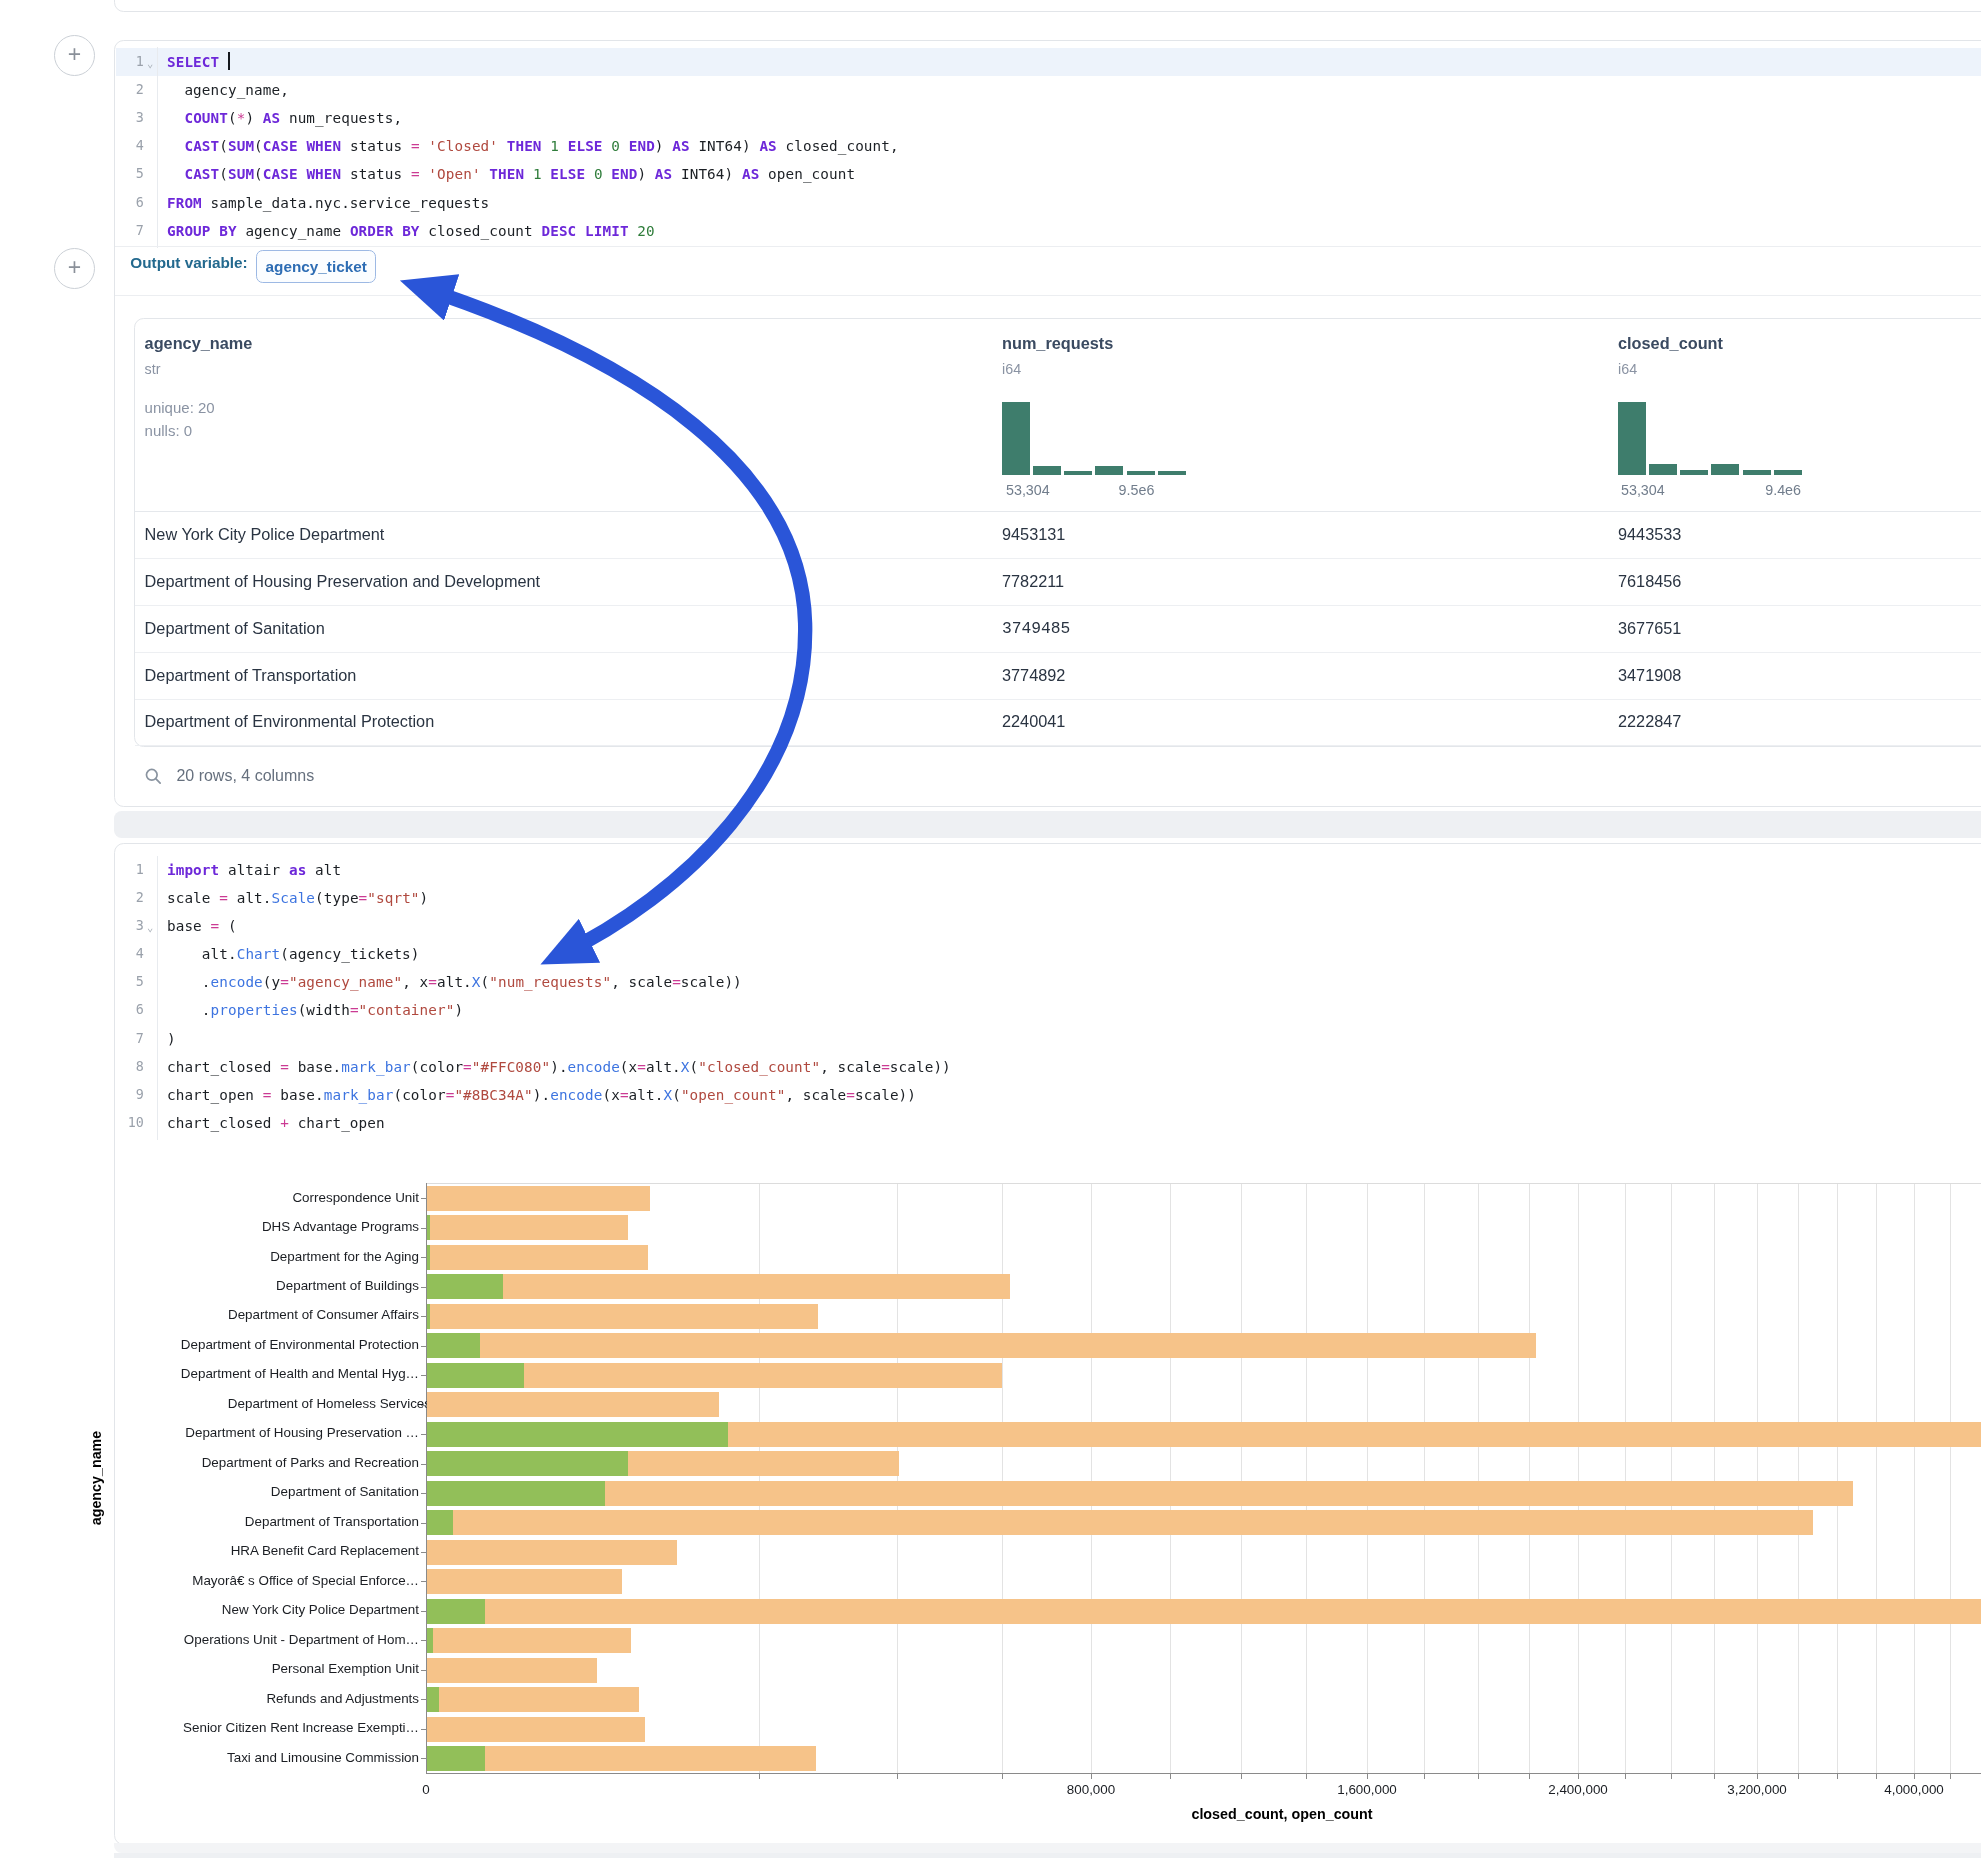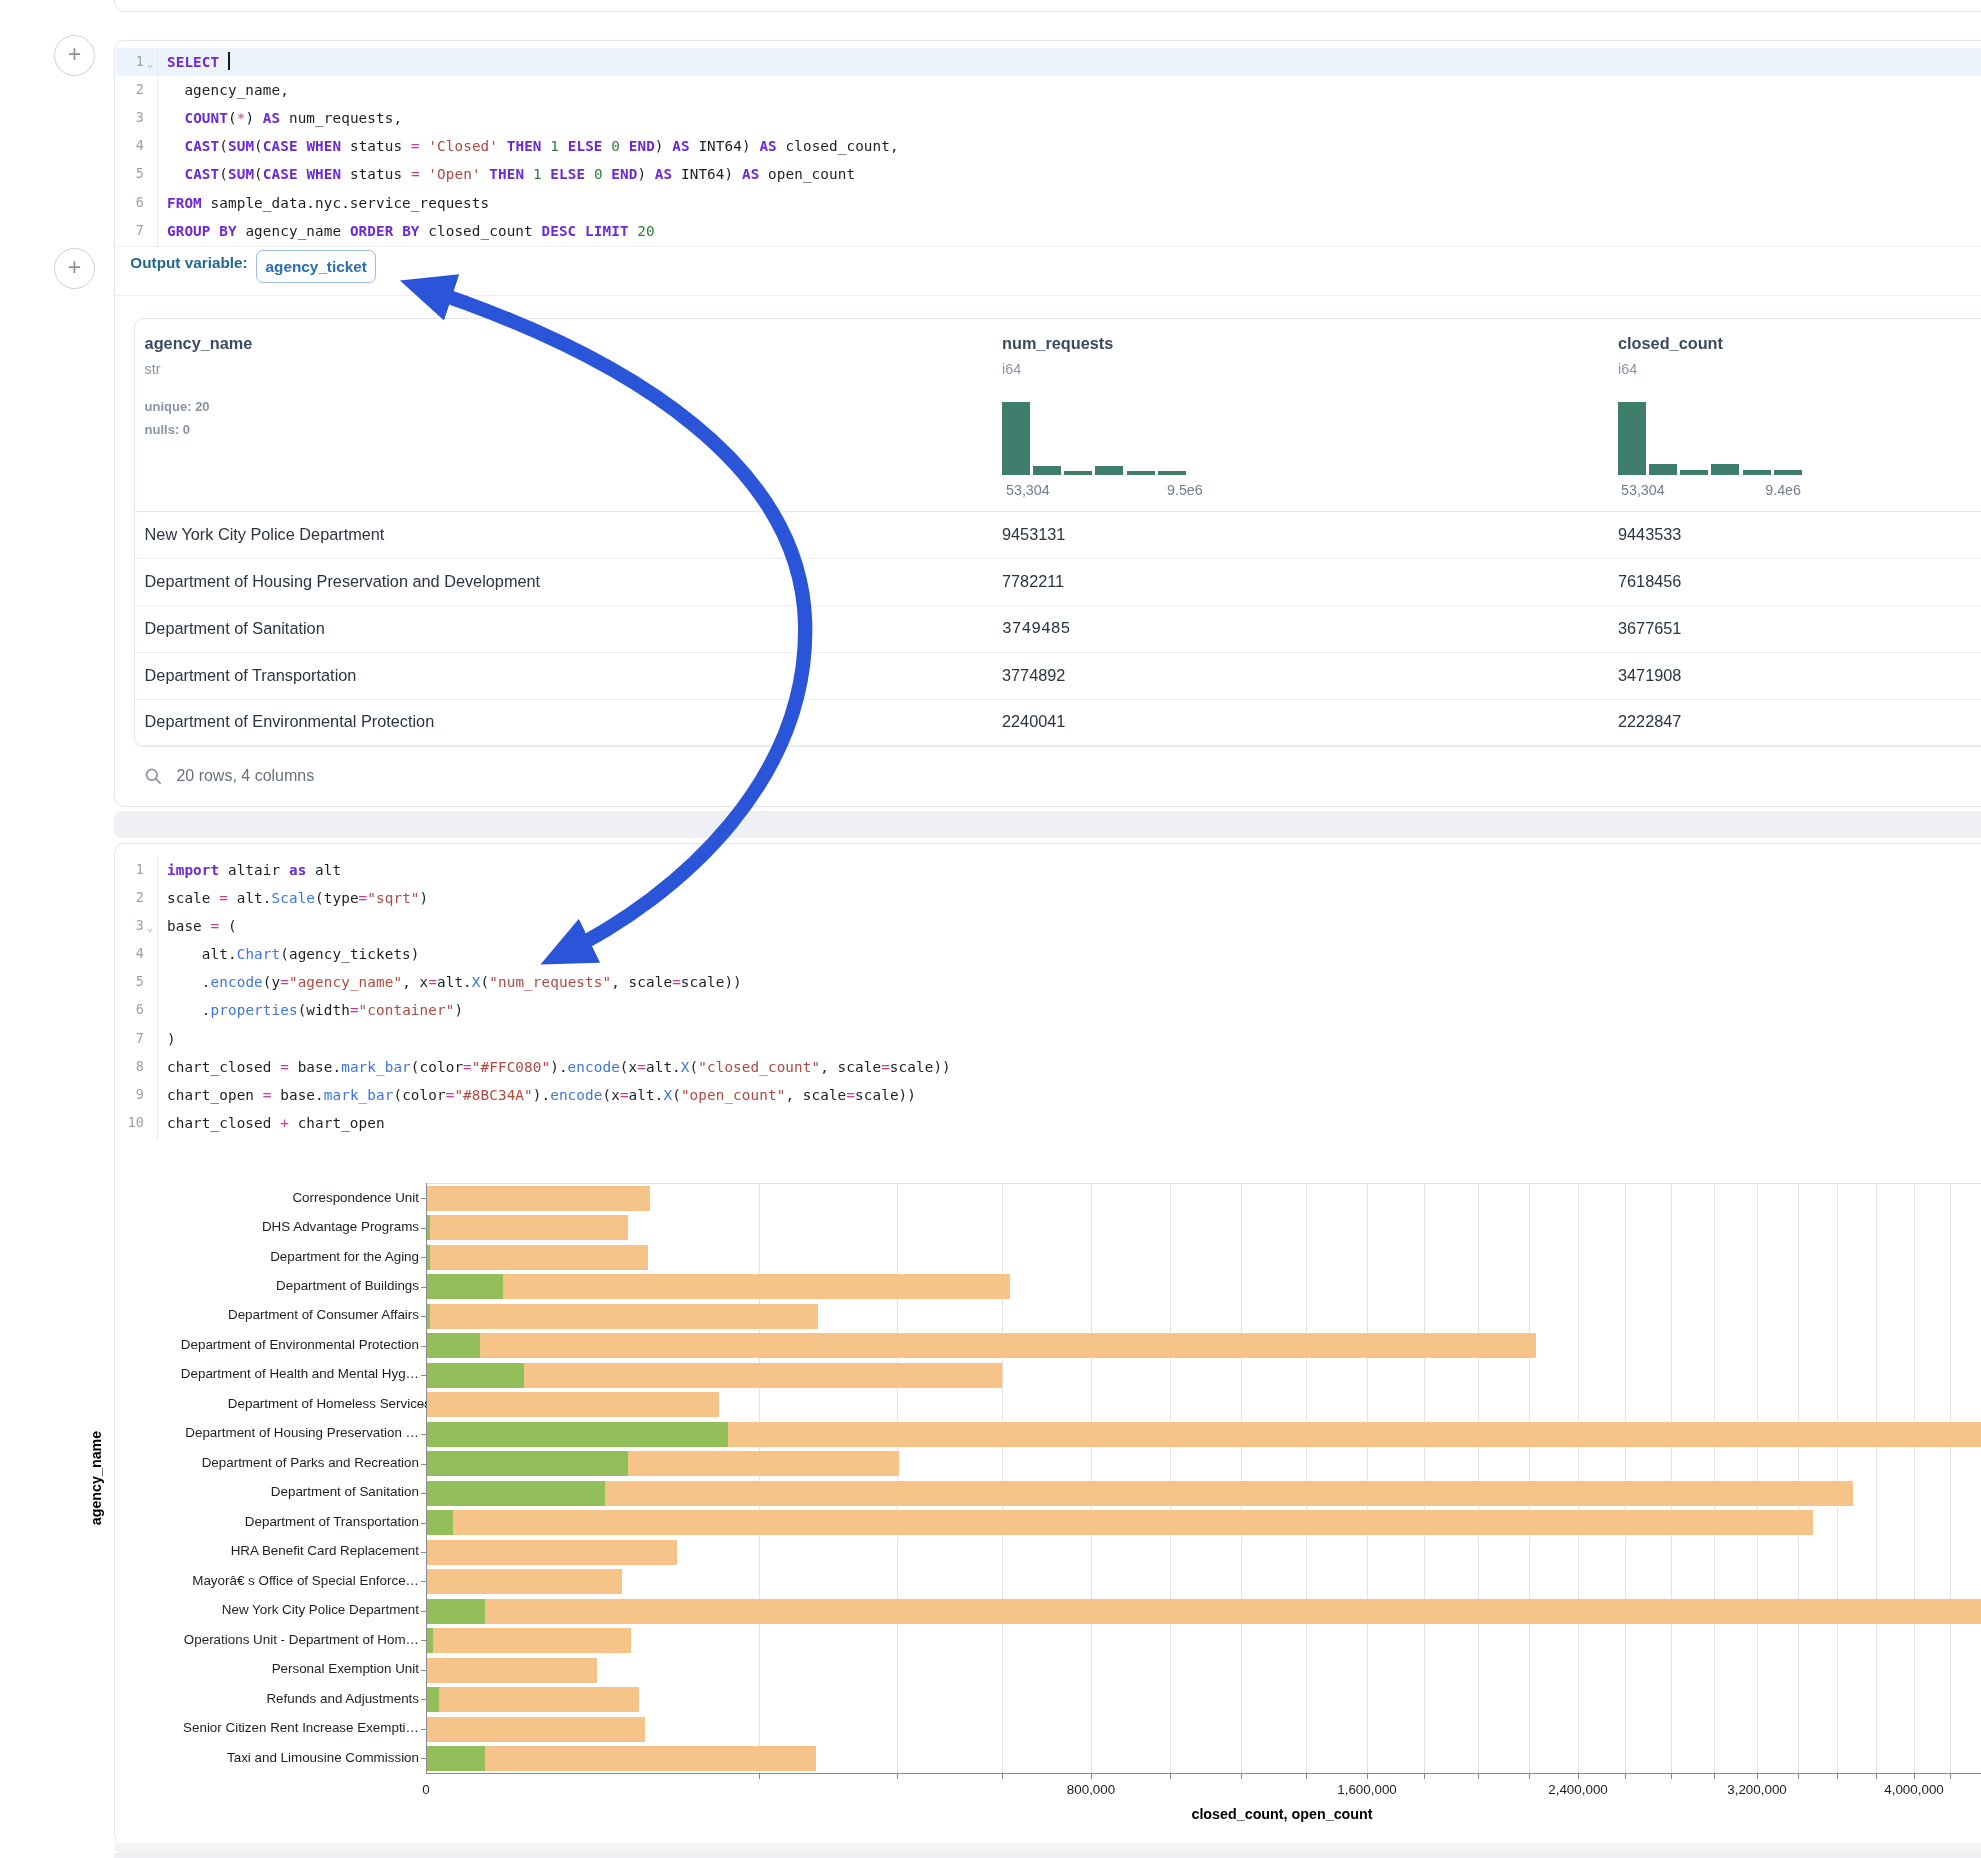--- a/index.html
+++ b/index.html
@@ -33,21 +33,21 @@
   .sep{position:absolute;left:0;width:100%;height:1px;background:#ECEEF1;}
   .outvar-label{position:absolute;left:15.3px;font-size:15.3px;font-weight:bold;color:#23698E;}
   .outvar-pill{position:absolute;left:141px;height:32.5px;border:1px solid #9DB9E4;border-radius:6.7px;
         background:#FBFDFF;padding:0 8.6px;box-sizing:border-box;cursor:pointer;}
   .outvar-pill .txt{display:block;width:101px;overflow:hidden;white-space:nowrap;line-height:31px;
         font-size:15.3px;font-weight:bold;color:#2E6DB4;}
   
   .tcard{position:absolute;left:19px;width:1883px;border:1px solid #E3E6EA;border-radius:9.6px;background:#fff;}
   .colname{position:absolute;top:15.3px;font-size:16.3px;font-weight:bold;color:#3A4A61;}
   .coltype{position:absolute;top:42px;font-size:14.3px;color:#8A93A3;}
-  .colstat{position:absolute;font-size:13px;color:#8A93A3;font-weight:bold;}
+  .colstat{position:absolute;font-size:15px;color:#8A93A3;}
   .hist{position:absolute;top:80px;width:184px;height:76px;}
   .hist .hbar{position:absolute;bottom:0;width:28px;background:#3E7D6C;}
   .histlab{position:absolute;top:163px;font-size:14.3px;color:#717D8C;}
   .hdrline{position:absolute;left:0;width:100%;height:1px;background:#E5E8EC;top:192px;}
   .trow{position:absolute;left:0;width:100%;height:47px;border-bottom:1px solid #EDEFF2;}
   .trow span{position:absolute;line-height:47px;font-size:16.3px;color:#2A3442;white-space:nowrap;}
   .tfooter{position:absolute;left:29px;height:32.5px;display:flex;align-items:center;gap:13.4px;
         color:#66707E;font-size:16px;}
   
   .chart-layer{position:absolute;left:0;top:0;width:1904px;height:1858px;pointer-events:none;}
@@ -102,21 +102,21 @@
         <div class="coltype" style="left: 867px;">i64</div>
         <div class="hist" style="left: 867px;">
           <div class="hbar" style="left: 0px; height: 73px;"></div>
           <div class="hbar" style="left: 31px; height: 9.4px;"></div>
           <div class="hbar" style="left: 62px; height: 4px;"></div>
           <div class="hbar" style="left: 93px; height: 9.4px;"></div>
           <div class="hbar" style="left: 125px; height: 4.4px;"></div>
           <div class="hbar" style="left: 156px; height: 4.4px;"></div>
         </div>
         <div class="histlab" style="left: 871px;">53,304</div>
-        <div class="histlab" style="left: 1032px; width: 59px; text-align: left;">9.5e6</div>
+        <div class="histlab" style="left: 972px; width: 59px; text-align: center;">9.5e6</div>
         <div class="colname" style="left: 1483px;">closed_count</div>
         <div class="coltype" style="left: 1483px;">i64</div>
         <div class="hist" style="left: 1483px;">
           <div class="hbar" style="left: 0px; height: 73px;"></div>
           <div class="hbar" style="left: 31px; height: 11px;"></div>
           <div class="hbar" style="left: 62px; height: 5.1px;"></div>
           <div class="hbar" style="left: 93px; height: 11px;"></div>
           <div class="hbar" style="left: 125px; height: 5.1px;"></div>
           <div class="hbar" style="left: 156px; height: 5.1px;"></div>
         </div>

